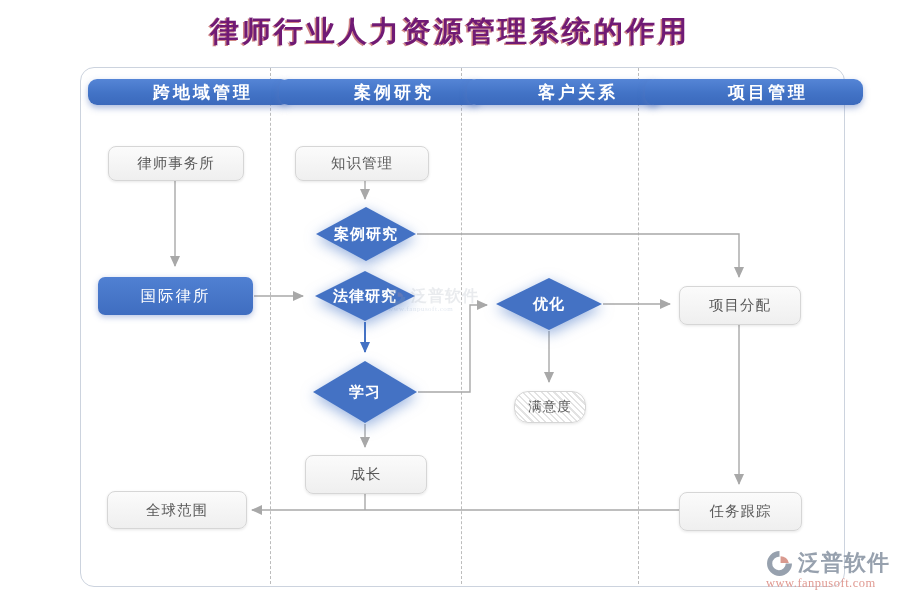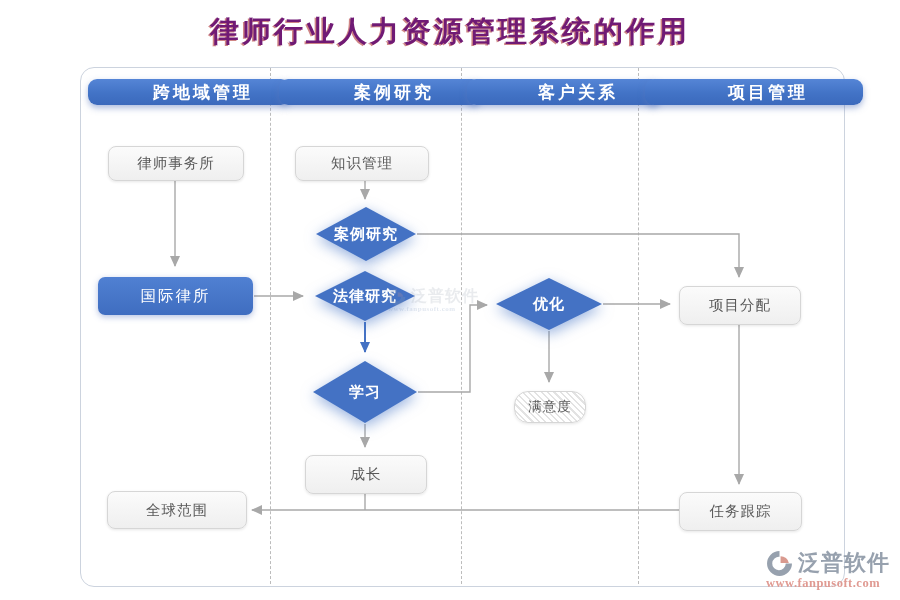--- a/index.html
+++ b/index.html
@@ -42,21 +42,21 @@
   .diamond-wrap{position:absolute;filter:drop-shadow(0 4px 7px rgba(68,114,196,.55));font-weight:bold;}
   .diamond{width:100%;height:100%;background:#4472c4;
        clip-path:polygon(50% 0,100% 50%,50% 100%,0 50%);
        display:flex;align-items:center;justify-content:center;
        color:#fff;font-size:15px;letter-spacing:1px;}
 
   
   .wm-br{position:absolute;left:766px;top:548px;width:130px;display:flex;
          flex-wrap:wrap;align-items:center;}
   .wm-brand{font-size:22px;font-weight:bold;color:#97a1ae;letter-spacing:1px;margin-left:5px;}
-  .wm-url{font-size:12.5px;font-weight:bold;color:#e09a92;width:100%;
+  .wm-url{font-size:12.5px;font-weight:normal;color:#e09a92;width:100%;
           font-family:"Liberation Serif",serif;letter-spacing:.5px;margin-top:-2px;}
   .wm-center{position:absolute;left:388px;top:286px;opacity:.20;display:flex;
              flex-wrap:wrap;align-items:center;width:95px;}
   .wm-center .wm-brand{font-size:16px;}
   .wm-center .wm-url{font-size:7px;color:#6f8bb5;}
 
   svg{display:block;}
 </style>
 </head>
 <body>

